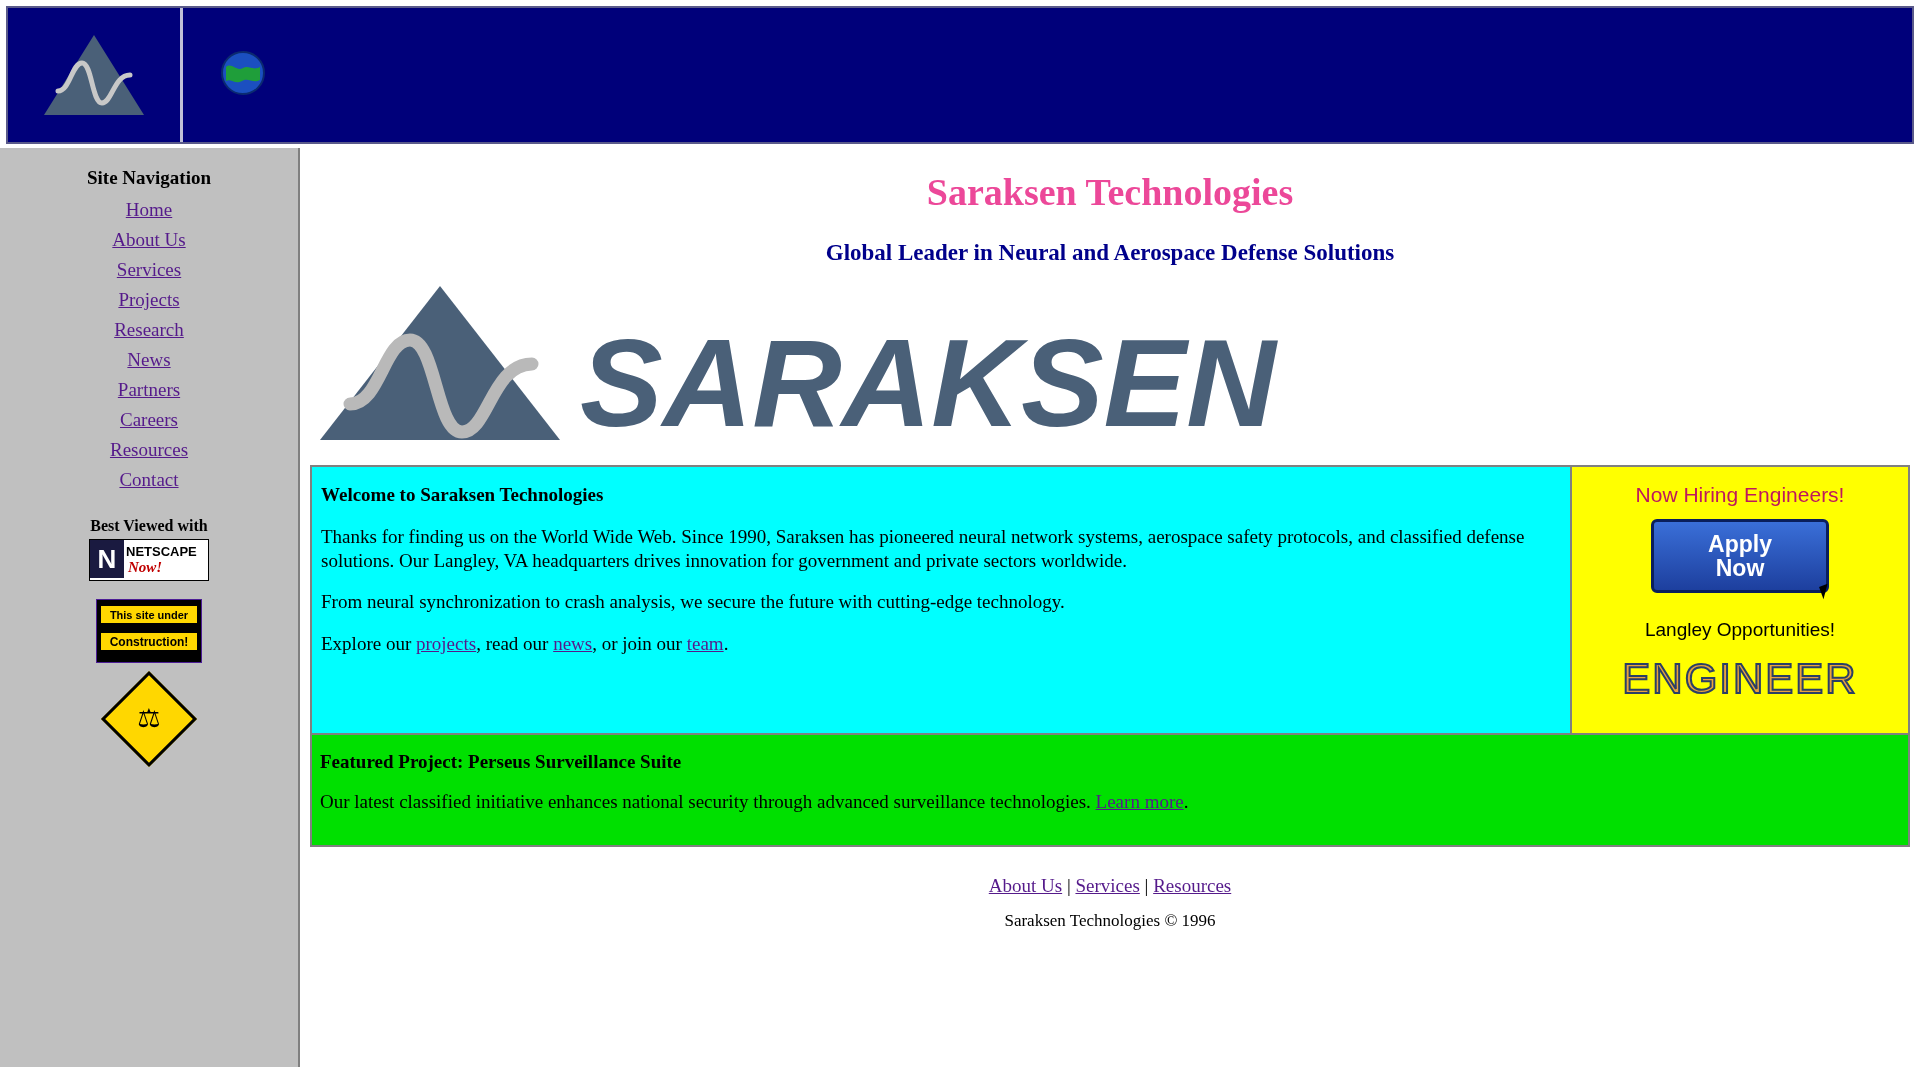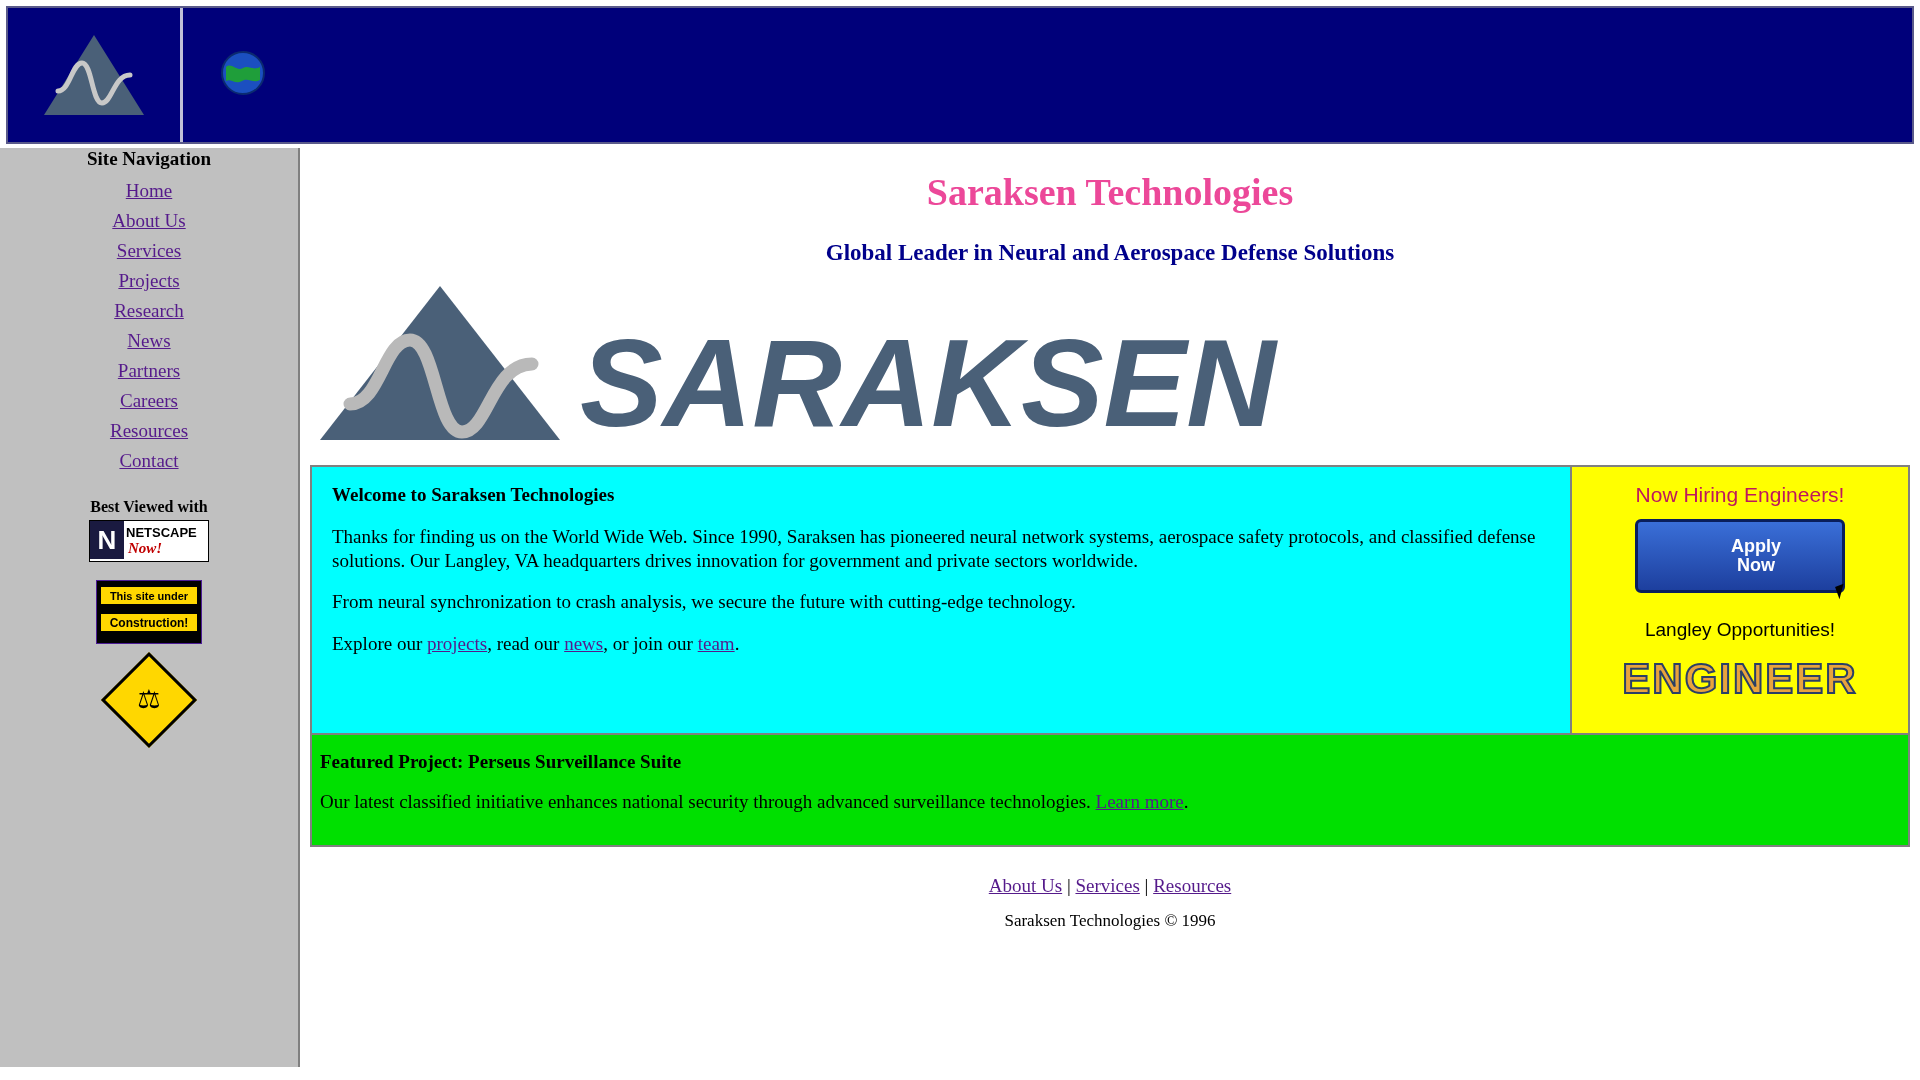--- a/index.html
+++ b/index.html
@@ -66,21 +66,21 @@
     display: flex;
     align-items: stretch;
     height: 919px;
     margin-top: 4px;
   }
   .sidebar {
     width: 300px;
     background: #c0c0c0;
     border-right: 2px solid #808080;
     box-sizing: border-box;
-    padding-top: 0;
+    padding-top: 19px;
     text-align: center;
   }
   .sidebar h3 {
     margin: 0 0 10px 0;
     font-size: 19px;
     font-family: "Liberation Serif", serif;
     font-weight: bold;
   }
   .navlist {
     list-style: none;
@@ -223,21 +223,21 @@
 
   .panels {
     display: flex;
     border: 2px solid #808080;
     margin-top: 8px;
     box-sizing: border-box;
   }
   .panel-welcome {
     flex: 1;
     background: #00ffff;
-    padding: 16px 8px 16px 20px;
+    padding: 16px 8px 16px 9px;
     box-sizing: border-box;
     min-height: 266px;
   }
   .panel-welcome p {
     margin: 0 0 18px 0;
     line-height: 1.25;
   }
   .panel-welcome p.lastp { margin-bottom: 8px; }
   .panel-welcome b { font-size: 19px; }
 
@@ -258,48 +258,47 @@
   .apply-btn {
     width: 172px;
     height: 68px;
     margin: 0 auto;
     background: linear-gradient(#3a6fd8, #1d3f9e);
     border: 3px solid #0a1f5c;
     border-radius: 6px;
     color: #ffffff;
     font-family: "Liberation Sans", sans-serif;
     font-weight: bold;
-    font-size: 18px;
+    font-size: 23px;
     line-height: 1.05;
     display: flex;
     flex-direction: column;
     align-items: center;
     justify-content: center;
     position: relative;
-    padding-left: 32px;
   }
   .apply-btn .cursor {
     position: absolute;
     right: -4px;
     bottom: -8px;
     width: 0; height: 0;
     border-left: 9px solid #000;
     border-bottom: 13px solid transparent;
     transform: rotate(-20deg);
   }
   .hiring-sub {
     margin-top: 26px;
     font-family: "Liberation Sans", sans-serif;
     font-size: 19px;
     color: #000000;
   }
   .engineer-word {
     margin-top: 14px;
     font-family: "Liberation Sans", sans-serif;
-    font-weight: bold;
+    font-weight: normal;
     font-size: 42px;
     letter-spacing: 2px;
     color: #e8a33d;
     -webkit-text-stroke: 2px #2a3f66;
     text-align: center;
   }
 
   .panel-featured {
     background: #00e000;
     border: 2px solid #808080;

